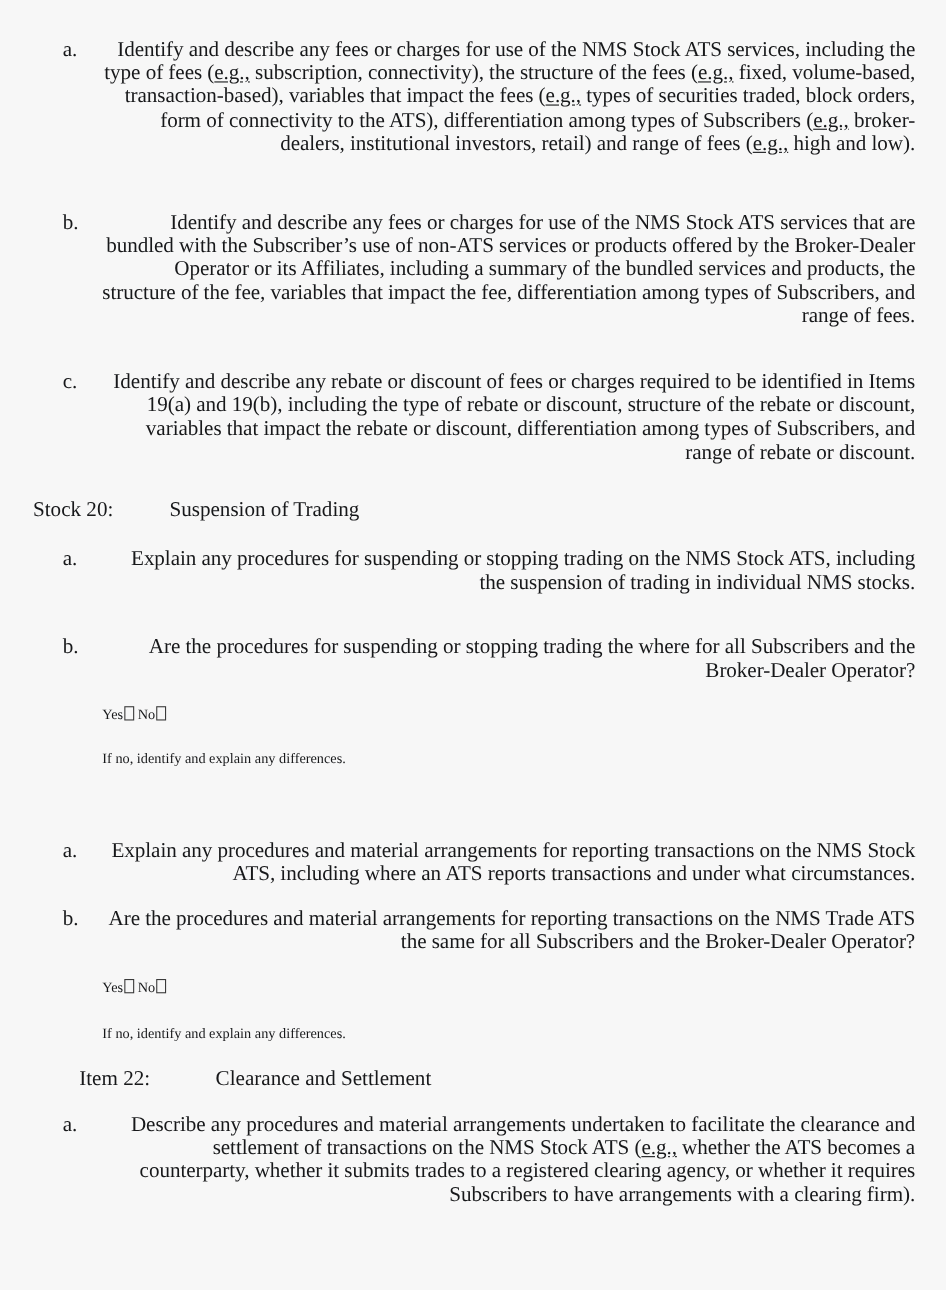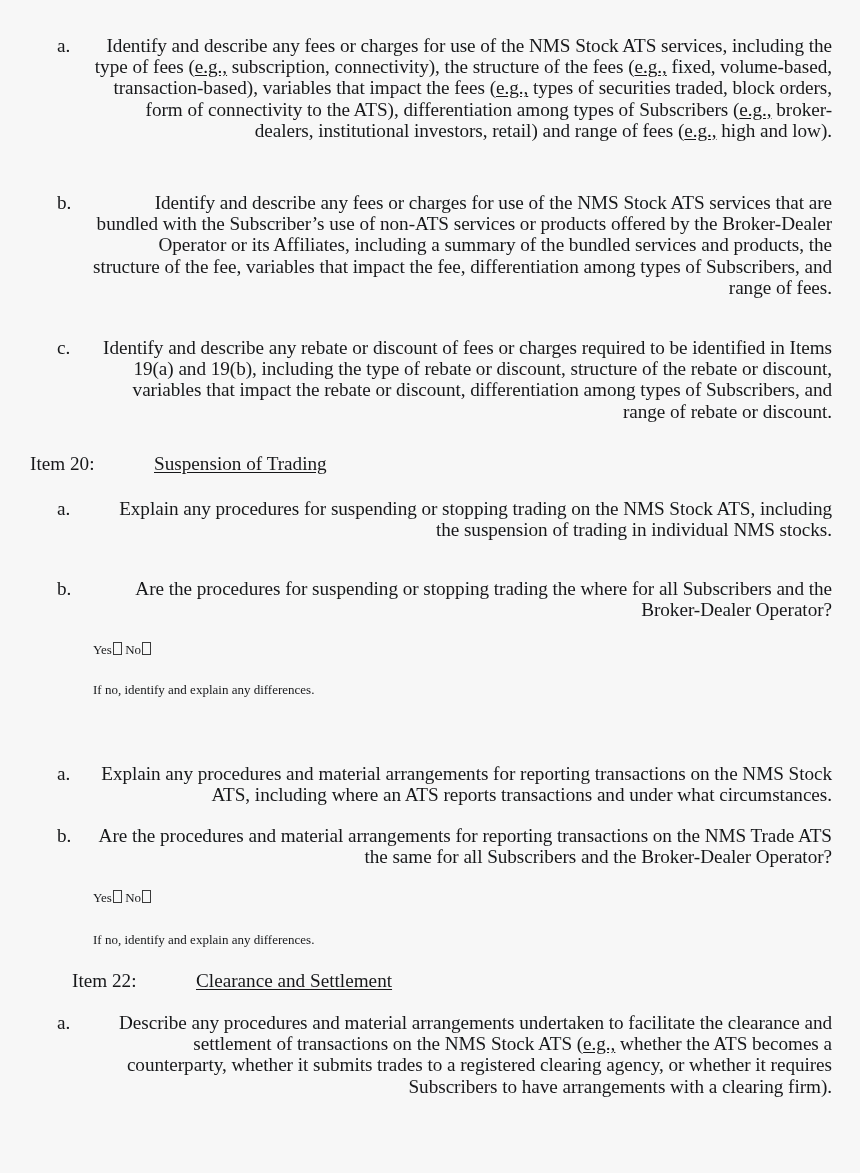--- a/index.html
+++ b/index.html
@@ -62,21 +62,20 @@
     line-height: 21.2px;
   }
   .item-head .item-label {
     display: inline-block;
     width: 124px;
     vertical-align: top;
   }
   .item-head .item-title {
     display: inline-block;
     vertical-align: top;
-    text-decoration: underline;
     text-underline-offset: 2px;
   }
 
   
   .plain-line {
     position: absolute;
     left: 93px;
     width: 740px;
     font-size: 13px;
     line-height: 21.2px;
@@ -115,21 +114,21 @@
     <span class="marker">b.</span>
     <span class="body">Identify and describe any fees or charges for use of the NMS Stock ATS services that are bundled with the Subscriber’s use of non-ATS services or products offered by the Broker-Dealer Operator or its Affiliates, including a summary of the bundled services and products, the structure of the fee, variables that impact the fee, differentiation among types of Subscribers, and range of fees.</span>
   </div>
 
   <div class="para subitem" style="top:337px;">
     <span class="marker">c.</span>
     <span class="body">Identify and describe any rebate or discount of fees or charges required to be identified in Items 19(a) and 19(b), including the type of rebate or discount, structure of the rebate or discount, variables that impact the rebate or discount, differentiation among types of Subscribers, and range of rebate or discount.</span>
   </div>
 
   <div class="item-head" style="top:453px;">
-    <span class="item-label">Item 20:</span><span class="item-title">Suspension of Trading</span>
+    <span class="item-label">Stock 20:</span><span class="item-title">Suspension of Trading</span>
   </div>
 
   <div class="para subitem" style="top:498px;">
     <span class="marker">a.</span>
     <span class="body">Explain any procedures for suspending or stopping trading on the NMS Stock ATS, including the suspension of trading in individual NMS stocks.</span>
   </div>
 
   <div class="para subitem" style="top:578px;">
     <span class="marker">b.</span>
     <span class="body">Are the procedures for suspending or stopping trading the where for all Subscribers and the Broker-Dealer Operator?</span>

